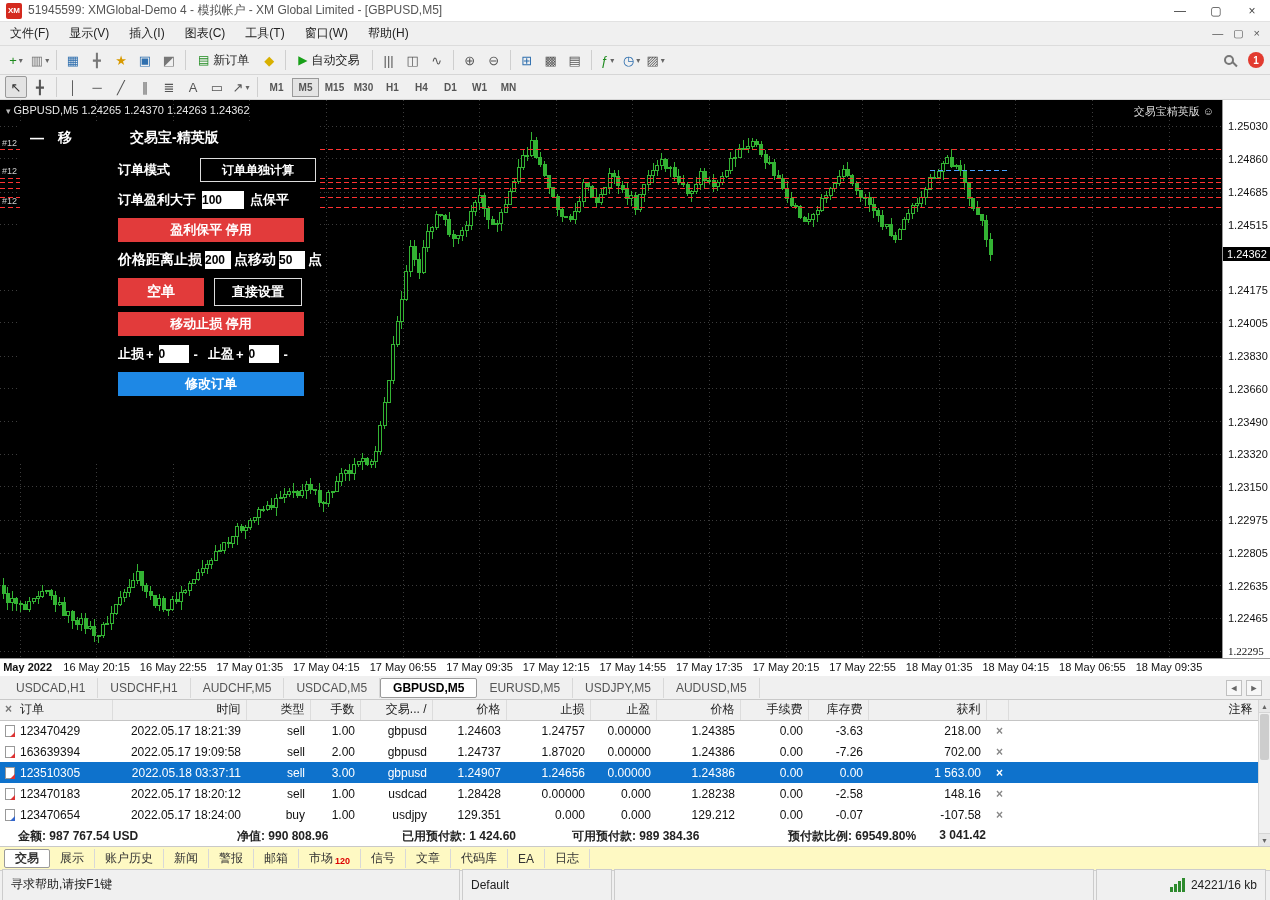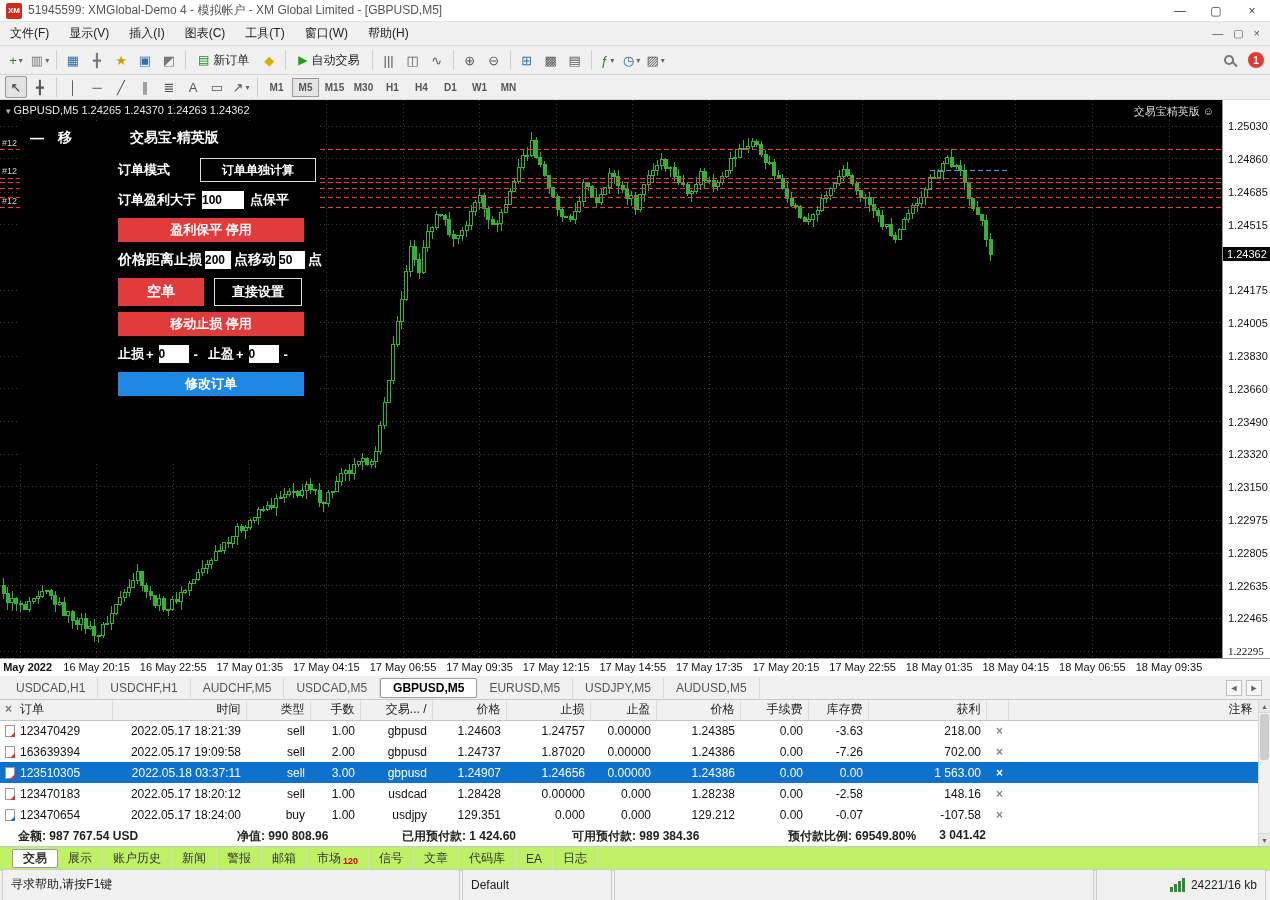--- a/index.html
+++ b/index.html
@@ -92,21 +92,21 @@
   .term-close{color:#777;font-weight:bold;margin-right:8px}
   .summary{position:relative;height:21px;background:#fff;font-weight:bold;font-size:12px}
   .summary span{position:absolute;top:3px;white-space:nowrap}
   .s-balance{left:18px}.s-equity{left:237px}.s-margin{left:402px}.s-free{left:572px}.s-level{left:788px}
   .s-profit{left:868px;width:118px;text-align:right}
   .vscroll{position:absolute;right:0;top:0;width:12px;height:146px;background:#f1f1f1;border-left:1px solid #d5d5d5;z-index:6}
   .vs-arrow{height:13px;display:flex;align-items:center;justify-content:center;font-size:7px;color:#666;background:#e8e8e8;border-bottom:1px solid #d5d5d5}
   .vs-arrow.bottom{position:absolute;bottom:0;width:100%;border-top:1px solid #d5d5d5;border-bottom:none}
   .vs-thumb{position:absolute;top:14px;left:1px;width:9px;height:46px;background:#cdcdcd;border-radius:2px}
   
-  .terminal-tabs{height:24px;background:#bef264;border-top:1px solid #c9c9c9;display:flex;align-items:center;padding-left:12px}
+  .terminal-tabs{height:24px;background:#fef9c3;border-top:1px solid #c9c9c9;display:flex;align-items:center;padding-left:4px}
   .t-tab{height:19px;display:flex;align-items:center;padding:0 10px;color:#333;font-size:12px;border-right:1px solid #d8d8d8}
   .t-tab.active{background:#fff;border:1px solid #9a9a9a;font-weight:bold;border-radius:2px}
   .badge-sub{color:#d00;font-size:9px;font-weight:bold;margin-left:2px;align-self:flex-end;padding-bottom:2px}
   
   .statusbar{height:28px;background:#f0f0f0;border-top:1px solid #cfcfcf;display:flex;align-items:center;padding:2px 2px}
   .sb-box{height:32px;display:flex;align-items:center;padding:0 8px;border:1px solid #cccccc;background:#f0f0f0;margin-right:2px;font-size:12px;color:#222;white-space:nowrap}
   .sb-help{width:458px}
   .sb-profile{width:150px}
   .sb-fill{flex:1}
   .sb-conn{width:170px;justify-content:flex-end;gap:6px}

